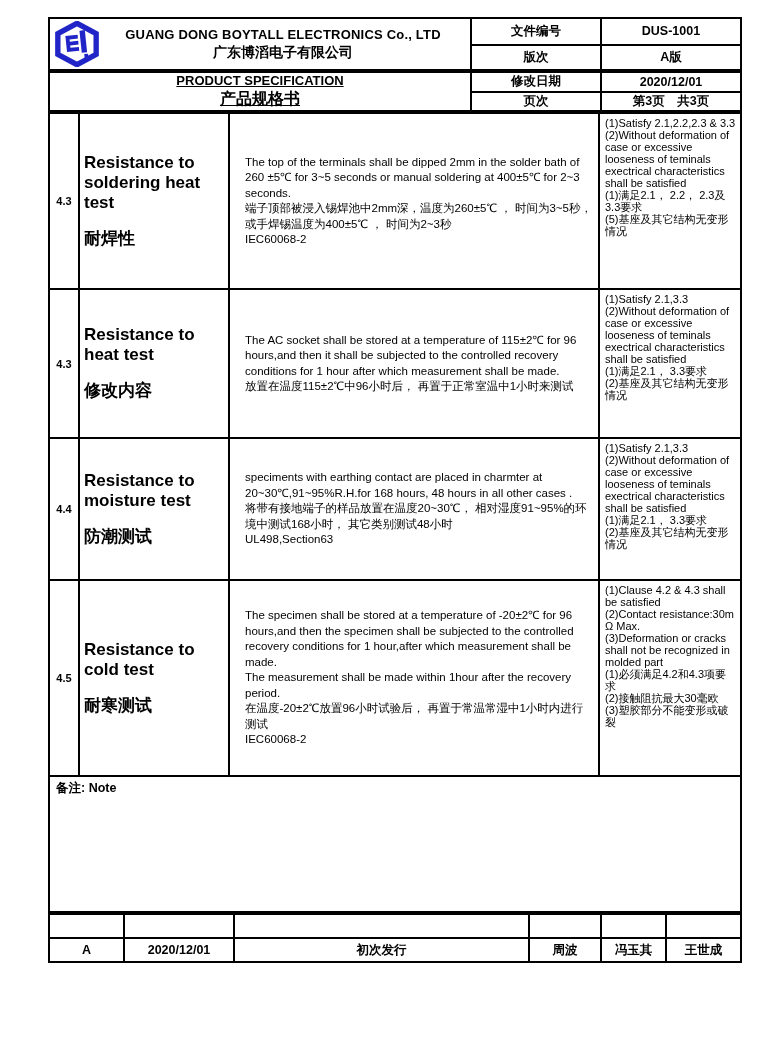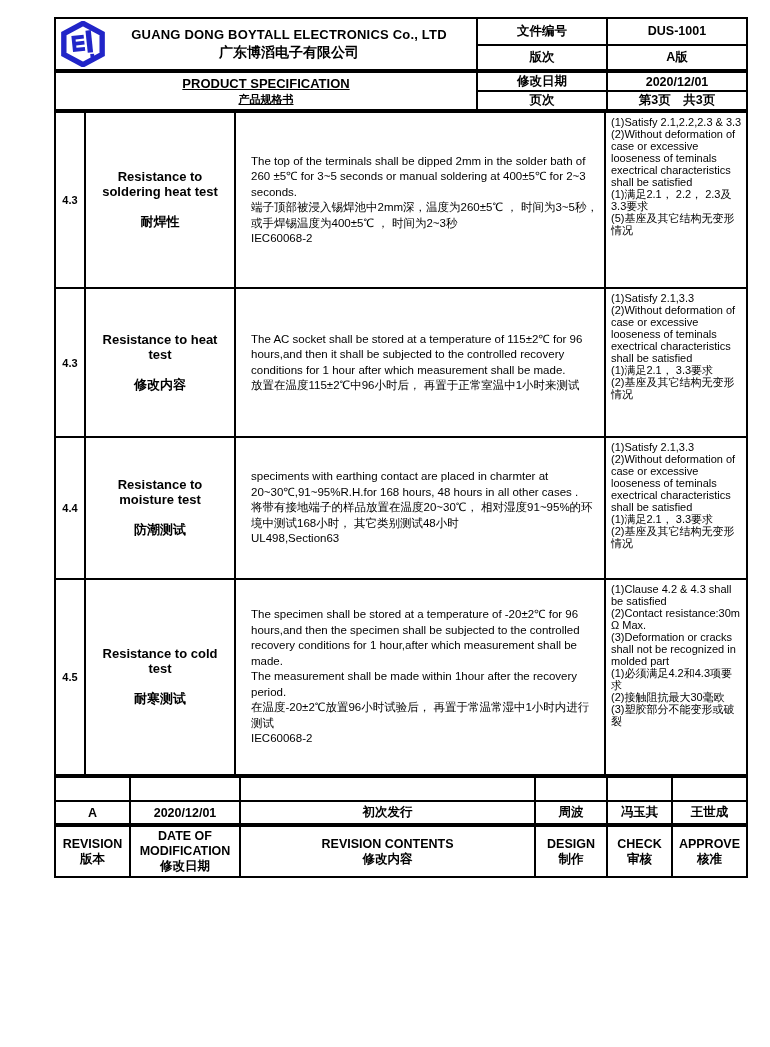--- a/index.html
+++ b/index.html
@@ -1,40 +1,40 @@
 <!DOCTYPE html>
 <html style="--logo_blue: #2125c8; --border: #000000; --paper: #ffffff;"><head>
 <meta charset="utf-8">
 <style>
   :root { --logo_blue:#2125c8; --ink:#000000; --paper:#ffffff; }
   * { box-sizing: border-box; }
   body { margin:0; background:#888; }
   .page { width:770px; height:1047px; background:var(--paper); position:relative; overflow:hidden;
           font-family:"Liberation Sans", sans-serif; color:var(--ink); }
-  .doc { position:absolute; left:54px; top:17px; width:684px; }
+  .doc { position:absolute; left:48px; top:17px; width:684px; }
 
   table.tbl { border-collapse:collapse; table-layout:fixed; width:692px; }
   .tbl td { border:2px solid var(--ink); padding:0; overflow:hidden; vertical-align:middle; }
   tr.thick-top > td { border-top-width:4px; }
 
   
   .company-wrap { display:flex; align-items:center; padding:2px 4px; }
   .logo { width:46px; height:46px; flex:0 0 46px; display:flex; align-items:center; justify-content:center; }
   .company-names { flex:1; text-align:center; }
   .company-en { font-size:13px; font-weight:700; letter-spacing:0.2px; }
   .company-cn { font-size:14px; font-weight:700; margin-top:2px; }
   .title-cell { text-align:center;text-decoration:underline; }
   .title-en { font-size:13px; font-weight:700; }
-  .title-cn { font-size:11px; font-weight:700; margin-top:1px; }
+  .title-cn { font-size:16px; font-weight:700; margin-top:1px; }
   td.lbl { text-align:center; font-size:12.5px; font-weight:700; }
   td.val { text-align:center; font-size:12.5px; font-weight:700; }
 
   
   td.item-no { text-align:center; font-size:11px; font-weight:700; }
-  td.test-name { text-align:center; font-size:13px; font-weight:700; padding:0 4px; }
+  td.test-name { text-align:left; font-size:17px; font-weight:700; padding:0 4px; }
   .name-cn { margin-top:14px; font-weight:700; }
   td.test-desc { font-size:11.5px; font-weight:400; line-height:15.5px; padding:4px 6px 4px 15px;
                  white-space:pre-line; overflow-wrap:break-word; }
   td.test-req { font-size:11px; font-weight:400; line-height:12px; padding:3px 3px 3px 5px;
                 vertical-align:top; white-space:pre-line; overflow-wrap:break-word; }
   td.note-cell { vertical-align:top; font-size:12.5px; font-weight:700; padding:3px 6px; }
 
   
   .rev-tbl td { text-align:center; font-weight:700; }
   td.rev-cell { font-size:12.5px; }
@@ -160,20 +160,23 @@
 在温度-20±2℃放置96小时试验后， 再置于常温常湿中1小时内进行测试
 IEC60068-2</td>
         <td class="test-req">(1)Clause 4.2 &amp; 4.3 shall be satisfied
 (2)Contact resistance:30m Ω Max.
 (3)Deformation or cracks shall not be recognized in molded part
 (1)必须满足4.2和4.3项要求
 (2)接触阻抗最大30毫欧
 (3)塑胶部分不能变形或破裂</td>
       </tr>
 
+      <tr style="height:136px">
+        <td colspan="4" class="note-cell">备注: Note</td>
+      </tr>
     </tbody>
       </table>
 
     <table class="tbl rev-tbl">
       <colgroup>
           <col style="width:75px">
           <col style="width:110px">
           <col style="width:295px">
           <col style="width:72px">
           <col style="width:65px">
@@ -192,32 +195,17 @@
 
       <tr style="height:24px">
         <td class="rev-cell">A</td>
         <td class="rev-cell">2020/12/01</td>
         <td class="rev-cell">初次发行</td>
         <td class="rev-cell">周波</td>
         <td class="rev-cell">冯玉其</td>
         <td class="rev-cell">王世成</td>
       </tr>
 
-      <tr class="thick-top" style="height:50px">
-        <td class="rev-head-cell">REVISION
-版本</td>
-        <td class="rev-head-cell">DATE OF
-MODIFICATION
-修改日期</td>
-        <td class="rev-head-cell">REVISION CONTENTS
-修改内容</td>
-        <td class="rev-head-cell">DESIGN
-制作</td>
-        <td class="rev-head-cell">CHECK
-审核</td>
-        <td class="rev-head-cell">APPROVE
-核准</td>
-      </tr>
     </tbody>
       </table>
 
   </div>
 </div>
 
 </body></html>

